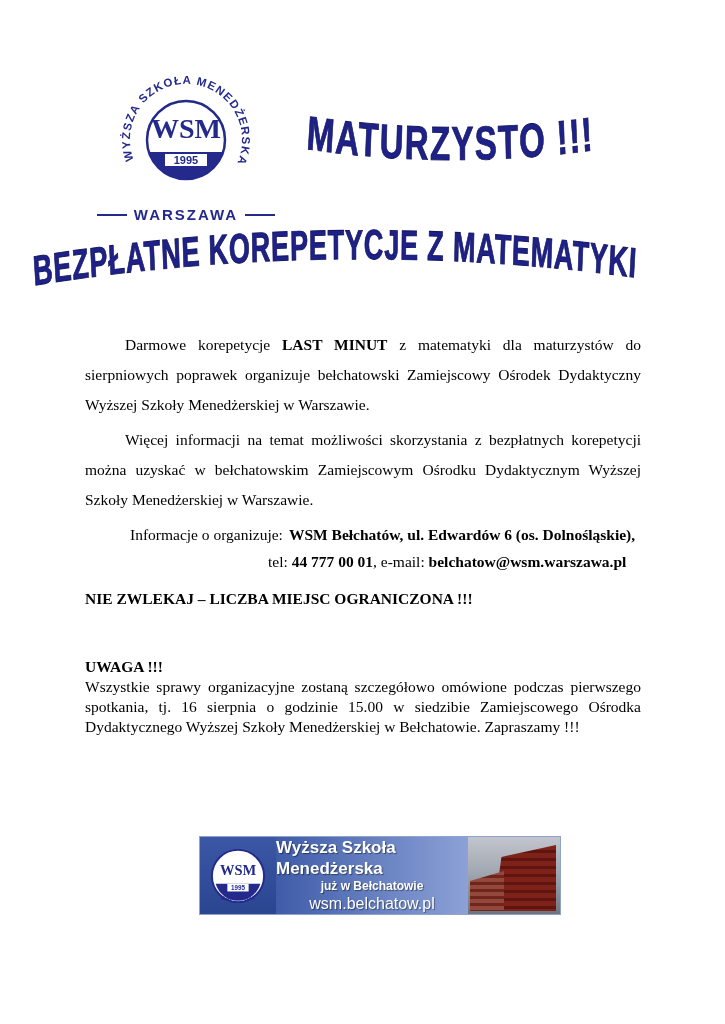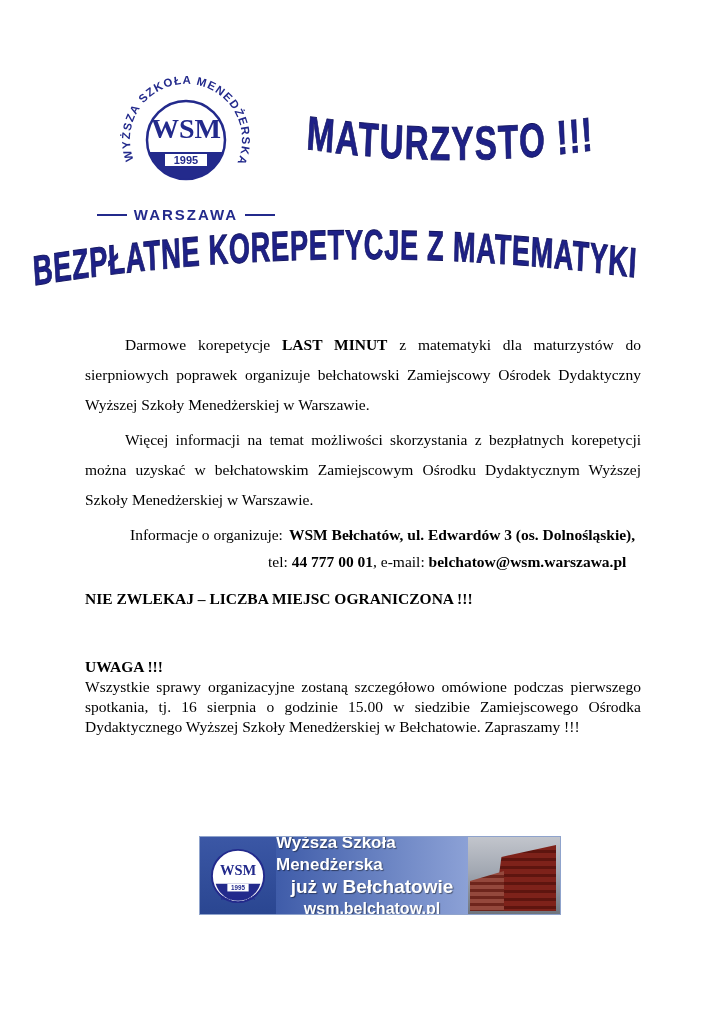--- a/index.html
+++ b/index.html
@@ -43,22 +43,22 @@
   .banner-logo-box {
     width:76px; height:100%; display:flex; align-items:center; justify-content:center;
     background:linear-gradient(180deg,#3b57a5,#2a4691);
   }
   .banner-text-box {
     flex:1; display:flex; flex-direction:column; align-items:center; justify-content:center;
     background:linear-gradient(90deg,#3f5ca9 0%, #6d86c4 60%, #8ca1d6 100%);
     color:#ffffff; text-shadow:1px 1px 1px rgba(0,0,0,0.45); line-height:1.25;
   }
   .banner-title { font-size:17px; font-weight:bold; }
-  .banner-sub { font-size:19px; font-weight:bold; }
-  .banner-site { font-size:16px; font-weight:bold; }
+  .banner-sub { font-size:12px; font-weight:bold; }
+  .banner-site { font-size:16px; font-weight:normal; }
   .banner-photo {
     position:relative; width:92px; height:100%;
     background:linear-gradient(180deg,#c2c5cc 0%, #a2a8b2 45%, #6e747e 100%);
   }
   .building-main {
     position:absolute; right:4px; top:8px; width:62px; height:66px;
     background:repeating-linear-gradient(180deg,#7e221a 0 5px, #5e150f 5px 8px);
     clip-path:polygon(12% 18%, 100% 0%, 100% 100%, 0% 100%);
   }
   .building-wing {
@@ -111,21 +111,21 @@
     </text>
   </svg>
 
   <div class="content">
 
     <p class="para indent"><span>Darmowe korepetycje </span><b>LAST MINUT</b><span> z matematyki dla maturzystów do sierpniowych poprawek organizuje bełchatowski Zamiejscowy Ośrodek Dydaktyczny Wyższej Szkoły Menedżerskiej w Warszawie.</span></p>
 
 
     <p class="para indent"><span>Więcej informacji na temat  możliwości skorzystania z bezpłatnych korepetycji można uzyskać w bełchatowskim Zamiejscowym Ośrodku Dydaktycznym Wyższej Szkoły Menedżerskiej w Warszawie.</span></p>
 
-    <p class="info-line"><span>Informacje o organizuje:</span><b>WSM Bełchatów, ul. Edwardów 3 (os. Dolnośląskie),</b></p>
+    <p class="info-line"><span>Informacje o organizuje:</span><b>WSM Bełchatów, ul. Edwardów 6 (os. Dolnośląskie),</b></p>
 
     <p class="tel-line"><span>tel: </span><b>44 777 00 01</b><span>, e-mail: </span><b>belchatow@wsm.warszawa.pl</b></p>
 
     <p class="cta-line">NIE ZWLEKAJ – LICZBA MIEJSC OGRANICZONA !!!</p>
 
     <p class="notice"><b>UWAGA !!!</b><br><span>Wszystkie sprawy organizacyjne zostaną szczegółowo omówione podczas pierwszego spotkania, tj. 16 sierpnia o godzinie 15.00 w siedzibie Zamiejscowego Ośrodka Dydaktycznego Wyższej Szkoły Menedżerskiej w Bełchatowie. Zapraszamy !!!</span></p>
 
   </div>
 
   <div class="banner">

